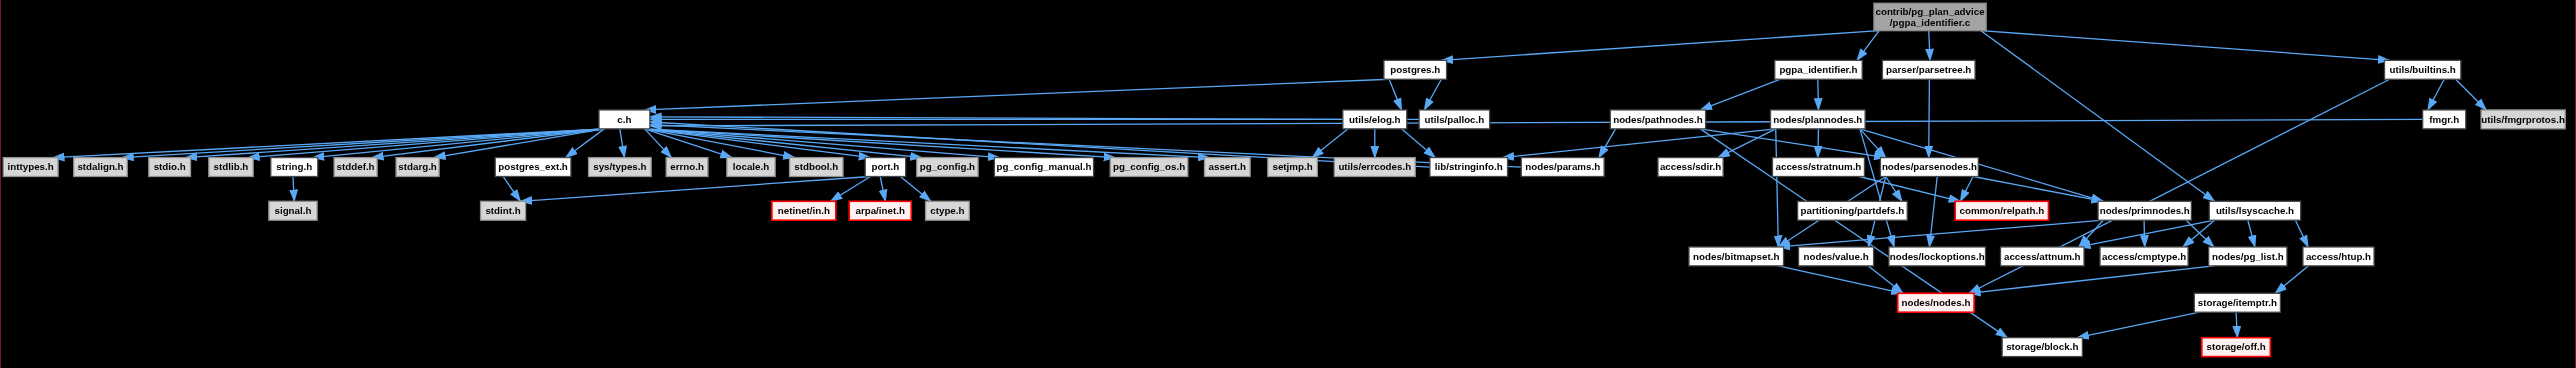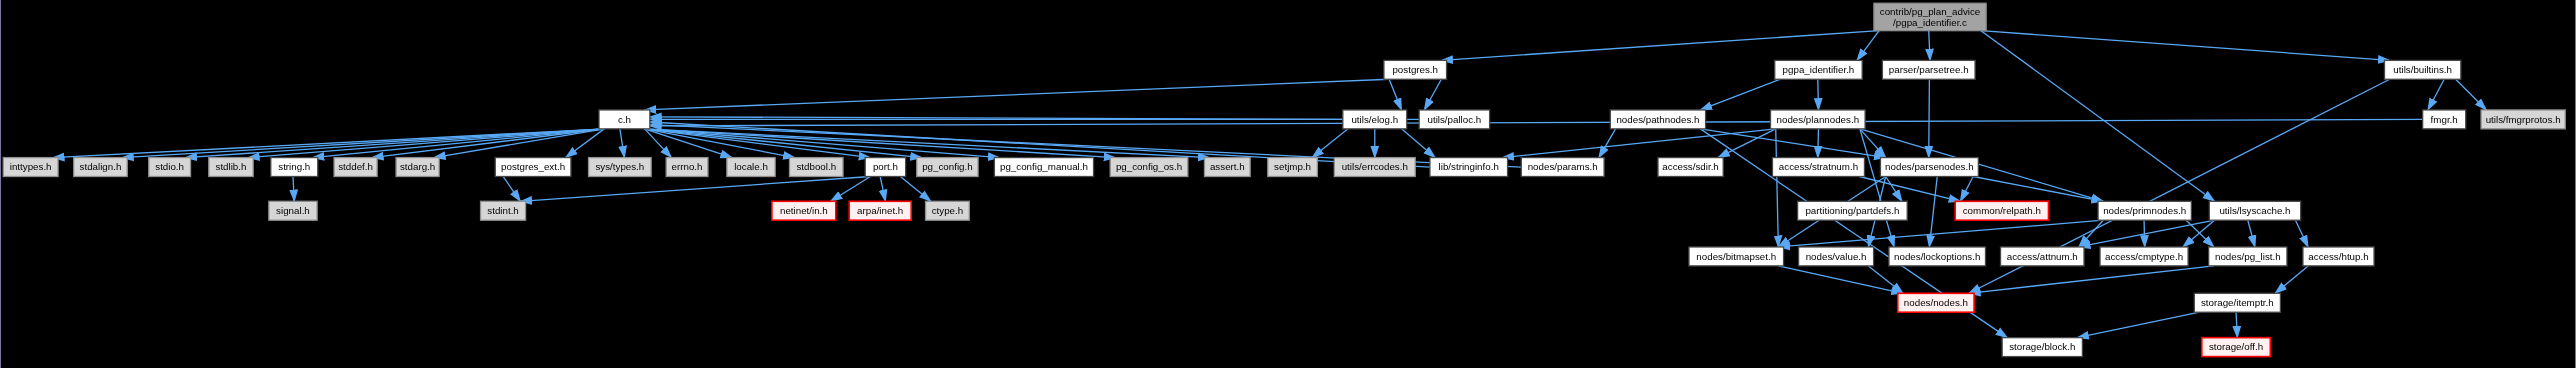--- a/index.html
+++ b/index.html
@@ -1,16 +1,16 @@
 <!DOCTYPE html>
 <html style="font-size:10.4px"><head>
 <meta charset="utf-8">
 <style>
   html,body{margin:0;padding:0;background:#000;}
-  .graph-wrap{position:relative;width:2576px;height:368px;background:#c4b5fd;overflow:hidden;}
+  .graph-wrap{position:relative;width:2576px;height:368px;background:#be185d;overflow:hidden;font-weight:bold;}
   svg{display:block;}
   text{font-family:"Liberation Sans","DejaVu Sans",sans-serif;fill:#000000;}
 </style>
 </head>
 <body>
 
 <div class="graph-wrap">
   <svg id="graph-svg" width="2576" height="368" viewBox="0 0 3946 564" xmlns="http://www.w3.org/2000/svg">
       <rect x="0" y="0" width="3946" height="564" fill="#000000"></rect>
       <defs>

